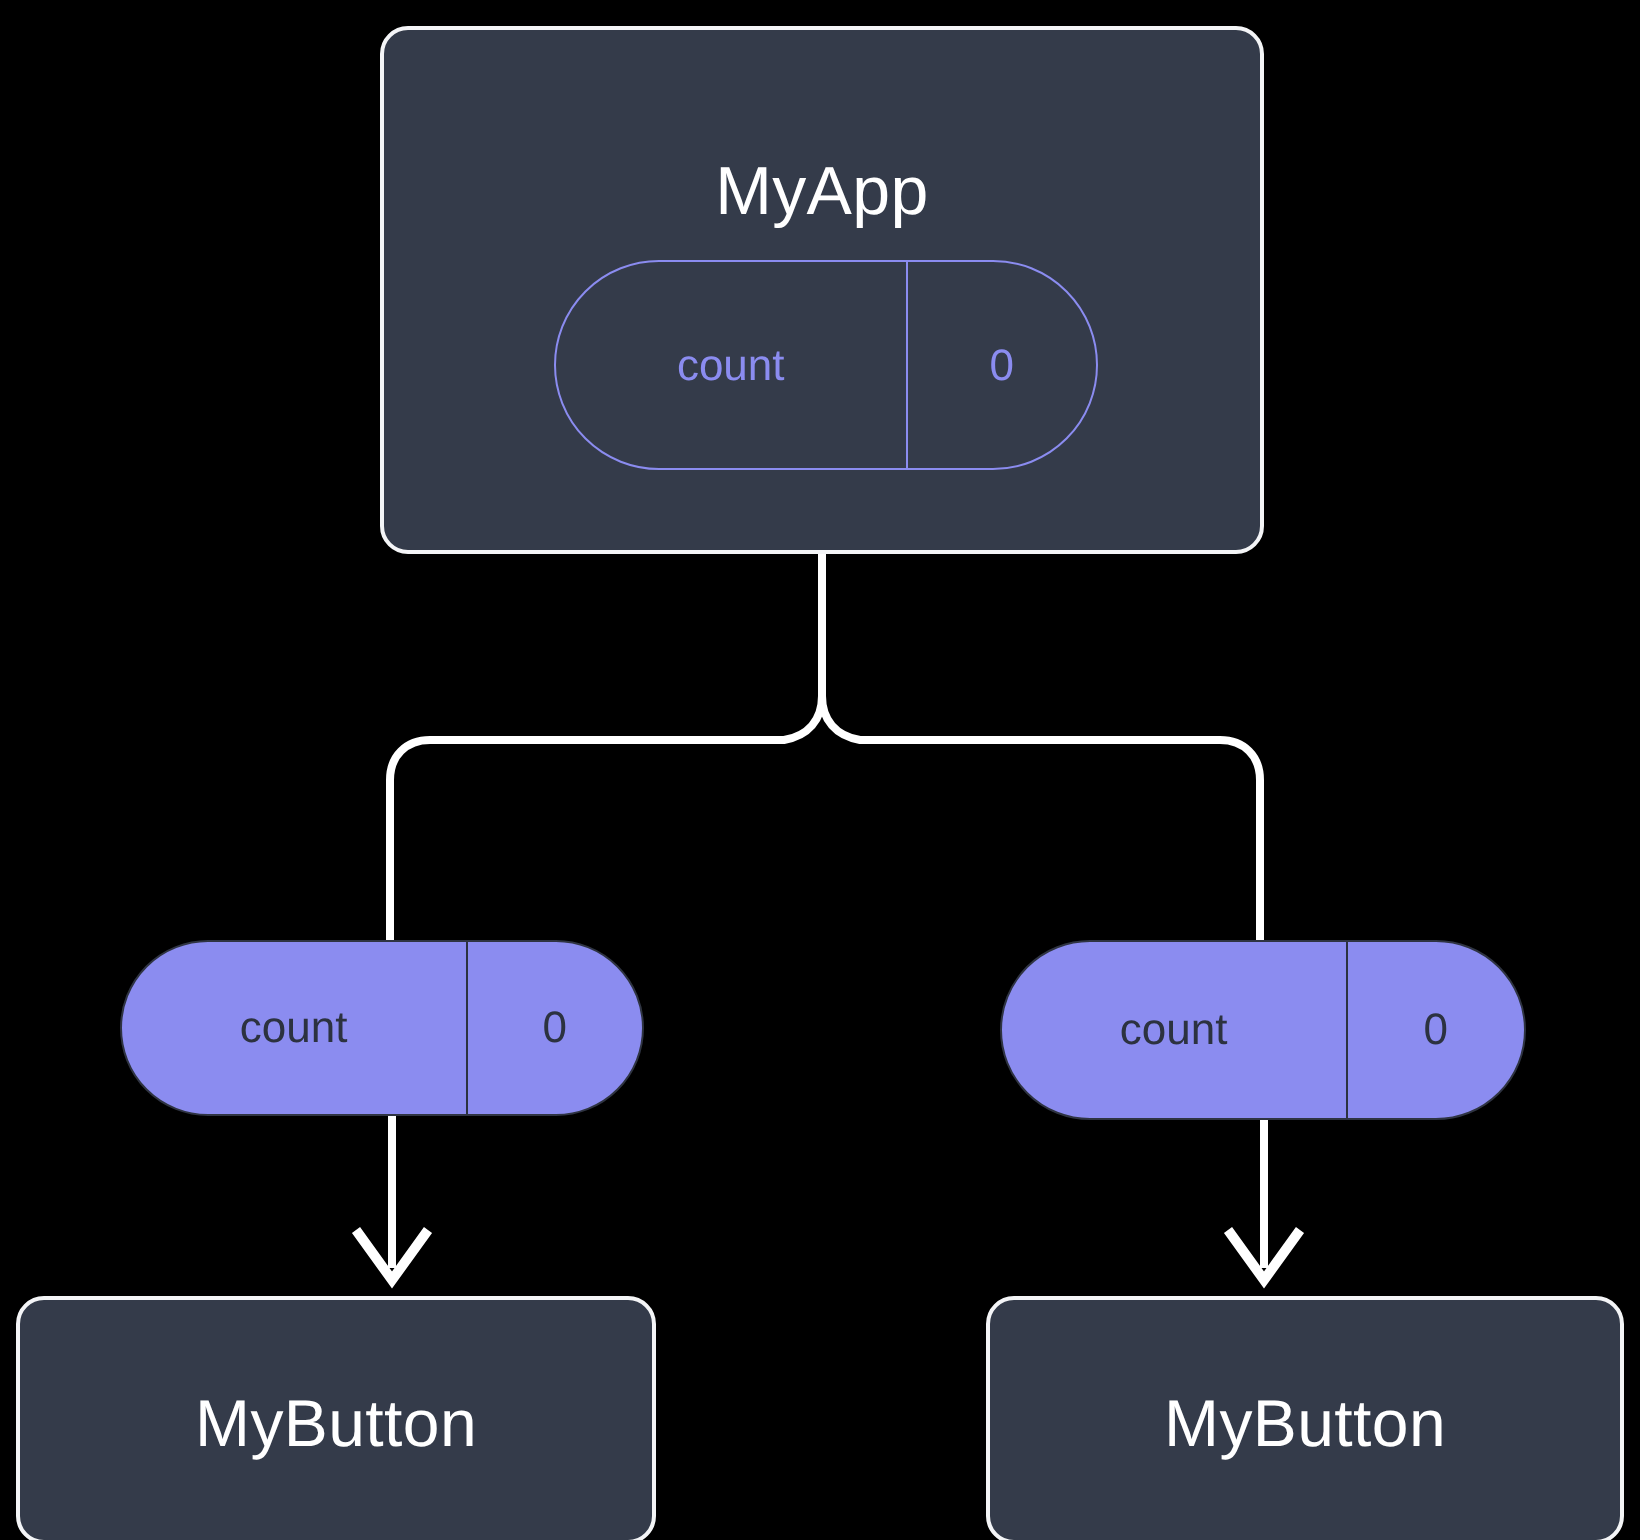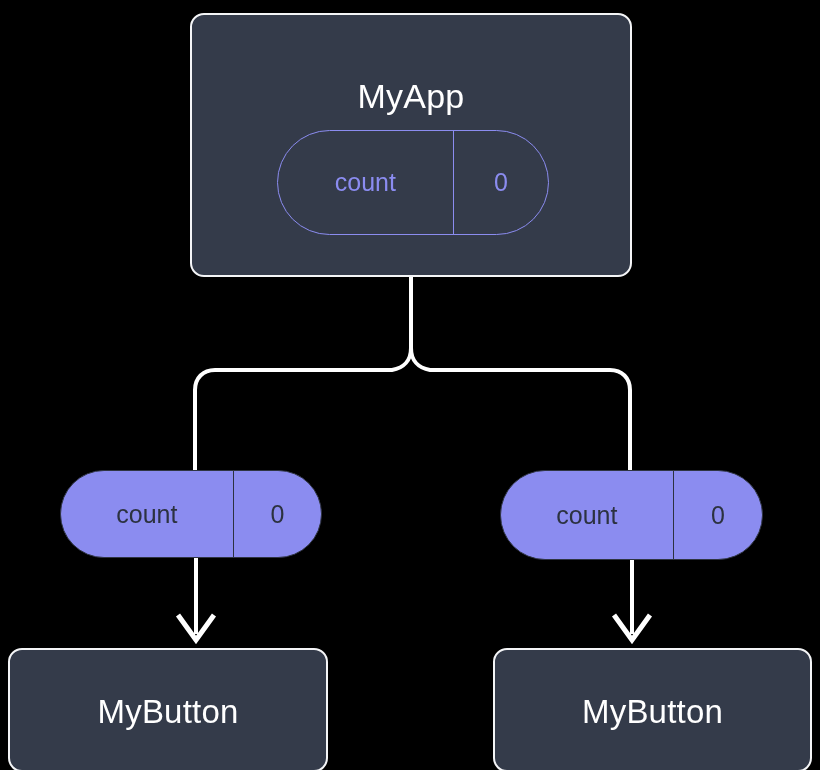--- a/index.html
+++ b/index.html
@@ -67,21 +67,21 @@
     box-sizing: border-box;
     border-radius: 999px;
     overflow: hidden;
     z-index: 3;
   }
   .pill-label,
   .pill-value {
     display: flex;
     align-items: center;
     justify-content: center;
-    font-size: 25px;
+    font-size: 22px;
     line-height: 1;
     white-space: nowrap;
     box-sizing: border-box;
   }
 
   
   .state-pill.outlined {
     background: transparent;
     border: 1.6px solid #8b8cf0;
   }

